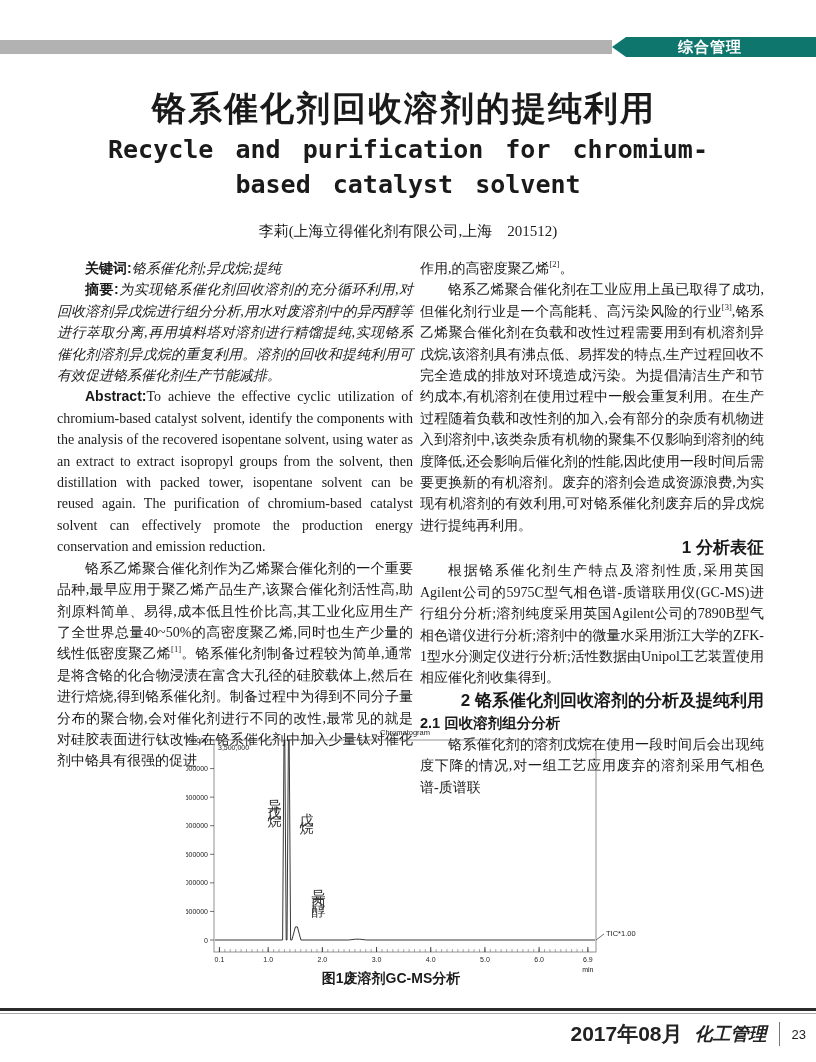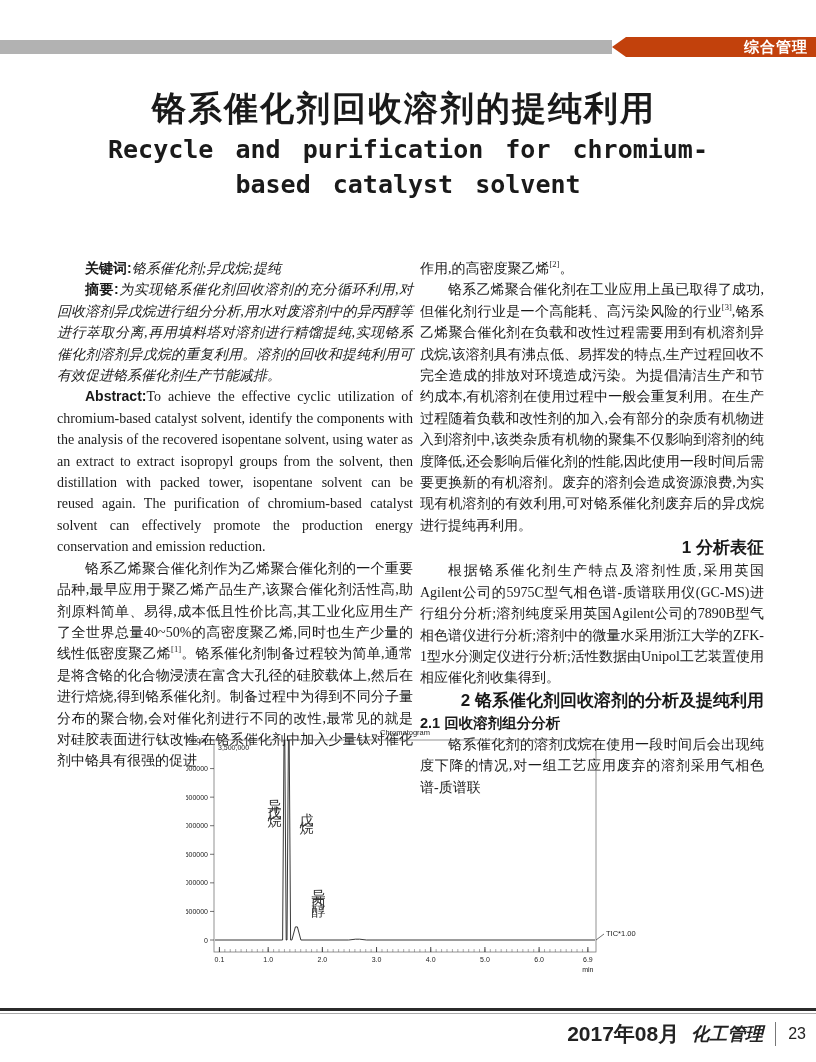--- a/index.html
+++ b/index.html
@@ -1,23 +1,23 @@
 <!DOCTYPE html>
 <html><head>
 <meta charset="utf-8">
 <style>
   html,body{margin:0;padding:0;background:#ffffff;}
   #page{position:relative;width:816px;height:1062px;background:#fff;overflow:hidden;
         font-family:"Liberation Serif","DejaVu Serif",serif;color:#1a1a1a;}
 
   
   .hdr-graybar{position:absolute;left:0;top:40px;width:612px;height:14px;background:#b2b2b2;}
-  .hdr-tag{position:absolute;left:612px;top:37px;width:204px;height:20px;background:#c2410c;
+  .hdr-tag{position:absolute;left:612px;top:37px;width:204px;height:20px;background:#0f766e;
            clip-path:polygon(0 50%,14px 0,100% 0,100% 100%,14px 100%);
-           display:flex;align-items:center;justify-content:flex-end;padding-right:8px;box-sizing:border-box;}
+           display:flex;align-items:center;justify-content:center;padding-right:8px;box-sizing:border-box;}
   .hdr-tag span{color:#fff;font-family:"Liberation Sans",sans-serif;font-weight:bold;font-size:15px;letter-spacing:1px;}
 
   
   .title-zh{position:absolute;left:0;top:86px;width:808px;text-align:center;
             font-family:"Liberation Sans","DejaVu Sans",sans-serif;font-weight:bold;font-size:34px;letter-spacing:2px;}
   .title-en{position:absolute;left:0;top:132px;width:816px;text-align:center;
             font-family:"DejaVu Sans Mono","Liberation Mono",monospace;font-weight:bold;font-size:25px;line-height:35px;word-spacing:7px;}
   .byline{position:absolute;left:0;top:222px;width:816px;text-align:center;font-size:15px;}
 
   
@@ -40,37 +40,38 @@
   .fig-caption{position:absolute;left:0;top:244px;width:410px;text-align:center;
                font-family:"Liberation Sans",sans-serif;font-weight:bold;font-size:14px;}
 
   
   .ftr-line1{position:absolute;left:0;top:1008px;width:816px;height:3px;background:#2b2b2b;}
   .ftr-line2{position:absolute;left:0;top:1013px;width:816px;height:1px;background:#a9a9a9;}
   .ftr-text{position:absolute;right:10px;top:1020px;display:flex;align-items:center;gap:12px;}
   .ftr-date{font-family:"Liberation Sans",sans-serif;font-size:21px;font-weight:bold;color:#222;}
   .ftr-journal{font-family:"DejaVu Serif",serif;font-style:italic;font-weight:bold;font-size:18px;color:#222;}
   .ftr-div{width:1px;height:24px;background:#777;}
-  .ftr-page{font-family:"Liberation Sans",sans-serif;font-size:16px;color:#222;}
+  .ftr-page{font-family:"Liberation Sans",sans-serif;font-size:13px;color:#222;}
 </style>
 </head>
 <body>
 
 <div id="page">
 
   <div class="hdr-graybar"></div>
   <div class="hdr-tag">
     <span>综合管理</span>
   </div>
 
   <div class="title-zh">铬系催化剂回收溶剂的提纯利用</div>
   <div class="title-en">
     <div>Recycle and purification for chromium-</div>
     <div>based catalyst solvent</div>
   </div>
+  <div class="byline">李莉(上海立得催化剂有限公司,上海　201512)</div>
 
   <div class="col col-left">
     <p class="indent kai"><span class="b-label">关键词:</span><span>铬系催化剂;异戊烷;提纯</span></p>
     <p class="indent kai"><span class="b-label">摘要:</span><span>为实现铬系催化剂回收溶剂的充分循环利用,对回收溶剂异戊烷进行组分分析,用水对废溶剂中的异丙醇等进行萃取分离,再用填料塔对溶剂进行精馏提纯,实现铬系催化剂溶剂异戊烷的重复利用。溶剂的回收和提纯利用可有效促进铬系催化剂生产节能减排。</span></p>
     <p class="indent"><span class="b-label">Abstract:</span><span>To achieve the effective cyclic utilization of chromium-based catalyst solvent, identify the components with the analysis of the recovered isopentane solvent, using water as an extract to extract isopropyl groups from the solvent, then distillation with packed tower, isopentane solvent can be reused again. The purification of chromium-based catalyst solvent can effectively promote the production energy conservation and emission reduction.</span></p>
     <p class="indent"><span>铬系乙烯聚合催化剂作为乙烯聚合催化剂的一个重要品种,最早应用于聚乙烯产品生产,该聚合催化剂活性高,助剂原料简单、易得,成本低且性价比高,其工业化应用生产了全世界总量40~50%的高密度聚乙烯,同时也生产少量的线性低密度聚乙烯</span><sup>[1]</sup><span>。铬系催化剂制备过程较为简单,通常是将含铬的化合物浸渍在富含大孔径的硅胶载体上,然后在进行焙烧,得到铬系催化剂。制备过程中为得到不同分子量分布的聚合物,会对催化剂进行不同的改性,最常见的就是对硅胶表面进行钛改性,在铬系催化剂中加入少量钛对催化剂中铬具有很强的促进</span></p>
   </div>
 
   <div class="col col-right">
     <p><span>作用,的高密度聚乙烯</span><sup>[2]</sup><span>。</span></p>
@@ -186,20 +187,21 @@
         <text x="298.92198581560285" y="236" text-anchor="middle" font-size="7" fill="#222" font-family="Liberation Sans, sans-serif">5.0</text>
         <line x1="353.1063829787234" y1="226" x2="353.1063829787234" y2="221" stroke="#333" stroke-width="0.9"></line>
         <text x="353.1063829787234" y="236" text-anchor="middle" font-size="7" fill="#222" font-family="Liberation Sans, sans-serif">6.0</text>
         <line x1="401.87234042553195" y1="226" x2="401.87234042553195" y2="221" stroke="#333" stroke-width="0.9"></line>
         <text x="401.87234042553195" y="236" text-anchor="middle" font-size="7" fill="#222" font-family="Liberation Sans, sans-serif">6.9</text>
         <text x="401.87234042553195" y="246" text-anchor="middle" font-size="7" fill="#222" font-family="Liberation Sans, sans-serif">min</text>
         <path d="M29 214 L96.6 214 L98.0 14.0 L98.8 14.0 L100.2 214 L101.0 214 L102.4 14.0 L103.2 14.0 L104.6 214 L105.9 214 L109.4 200.9 L111.4 200.9 L114.9 214 L162.6 214 L169.6 213.2 L173.6 213.2 L180.6 214 L409 214" fill="none" stroke="#222" stroke-width="0.9" stroke-linejoin="round"></path>
         <line x1="410" y1="214" x2="418" y2="208" stroke="#333" stroke-width="0.7"></line>
         <text x="420" y="210" text-anchor="start" font-size="7.5" fill="#222" font-family="Liberation Sans, sans-serif">TIC*1.00</text>
       </svg>
+    <div class="fig-caption">图1废溶剂GC-MS分析</div>
   <div class="peak-label" style="left: 80px; top: 62px;">异戊烷</div>
       <div class="peak-label" style="left: 112px; top: 76px;">戊烷</div>
       <div class="peak-label" style="left: 124px; top: 152px;">异丙醇</div>
     </div>
 
   <div class="ftr-line1"></div>
   <div class="ftr-line2"></div>
   <div class="ftr-text">
     <span class="ftr-date">2017年08月</span>
     <span class="ftr-journal">化工管理</span>

